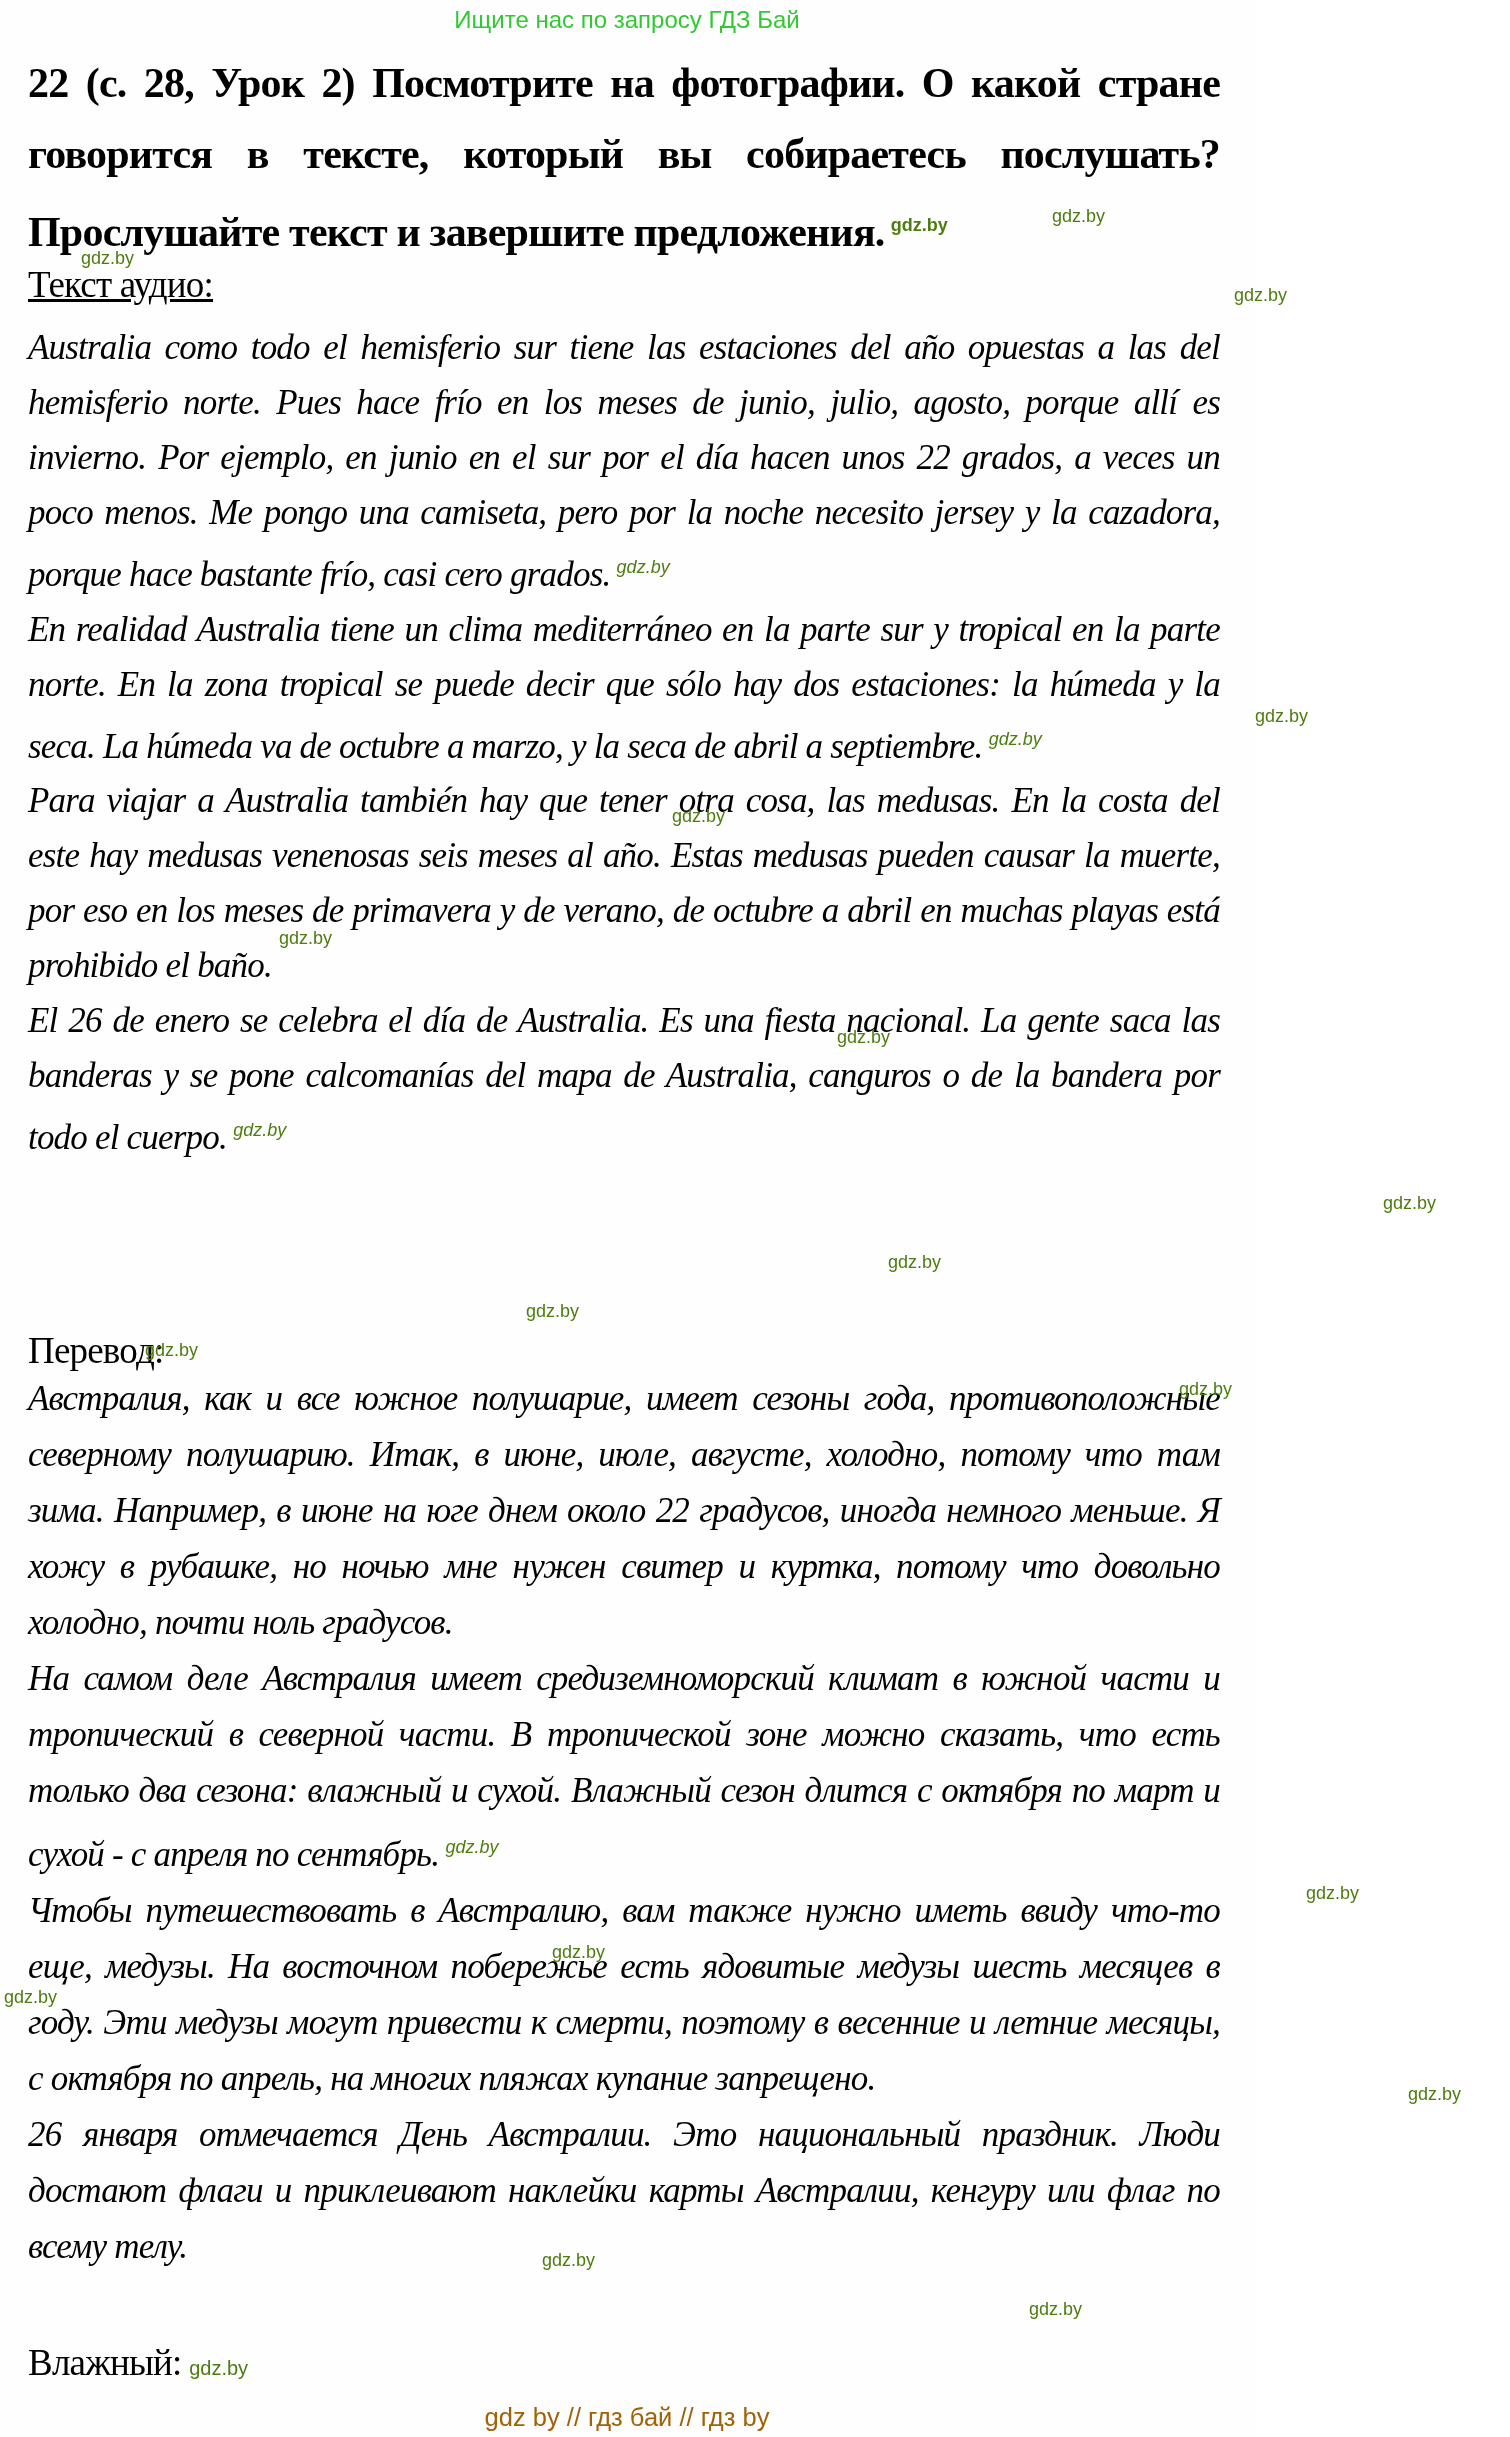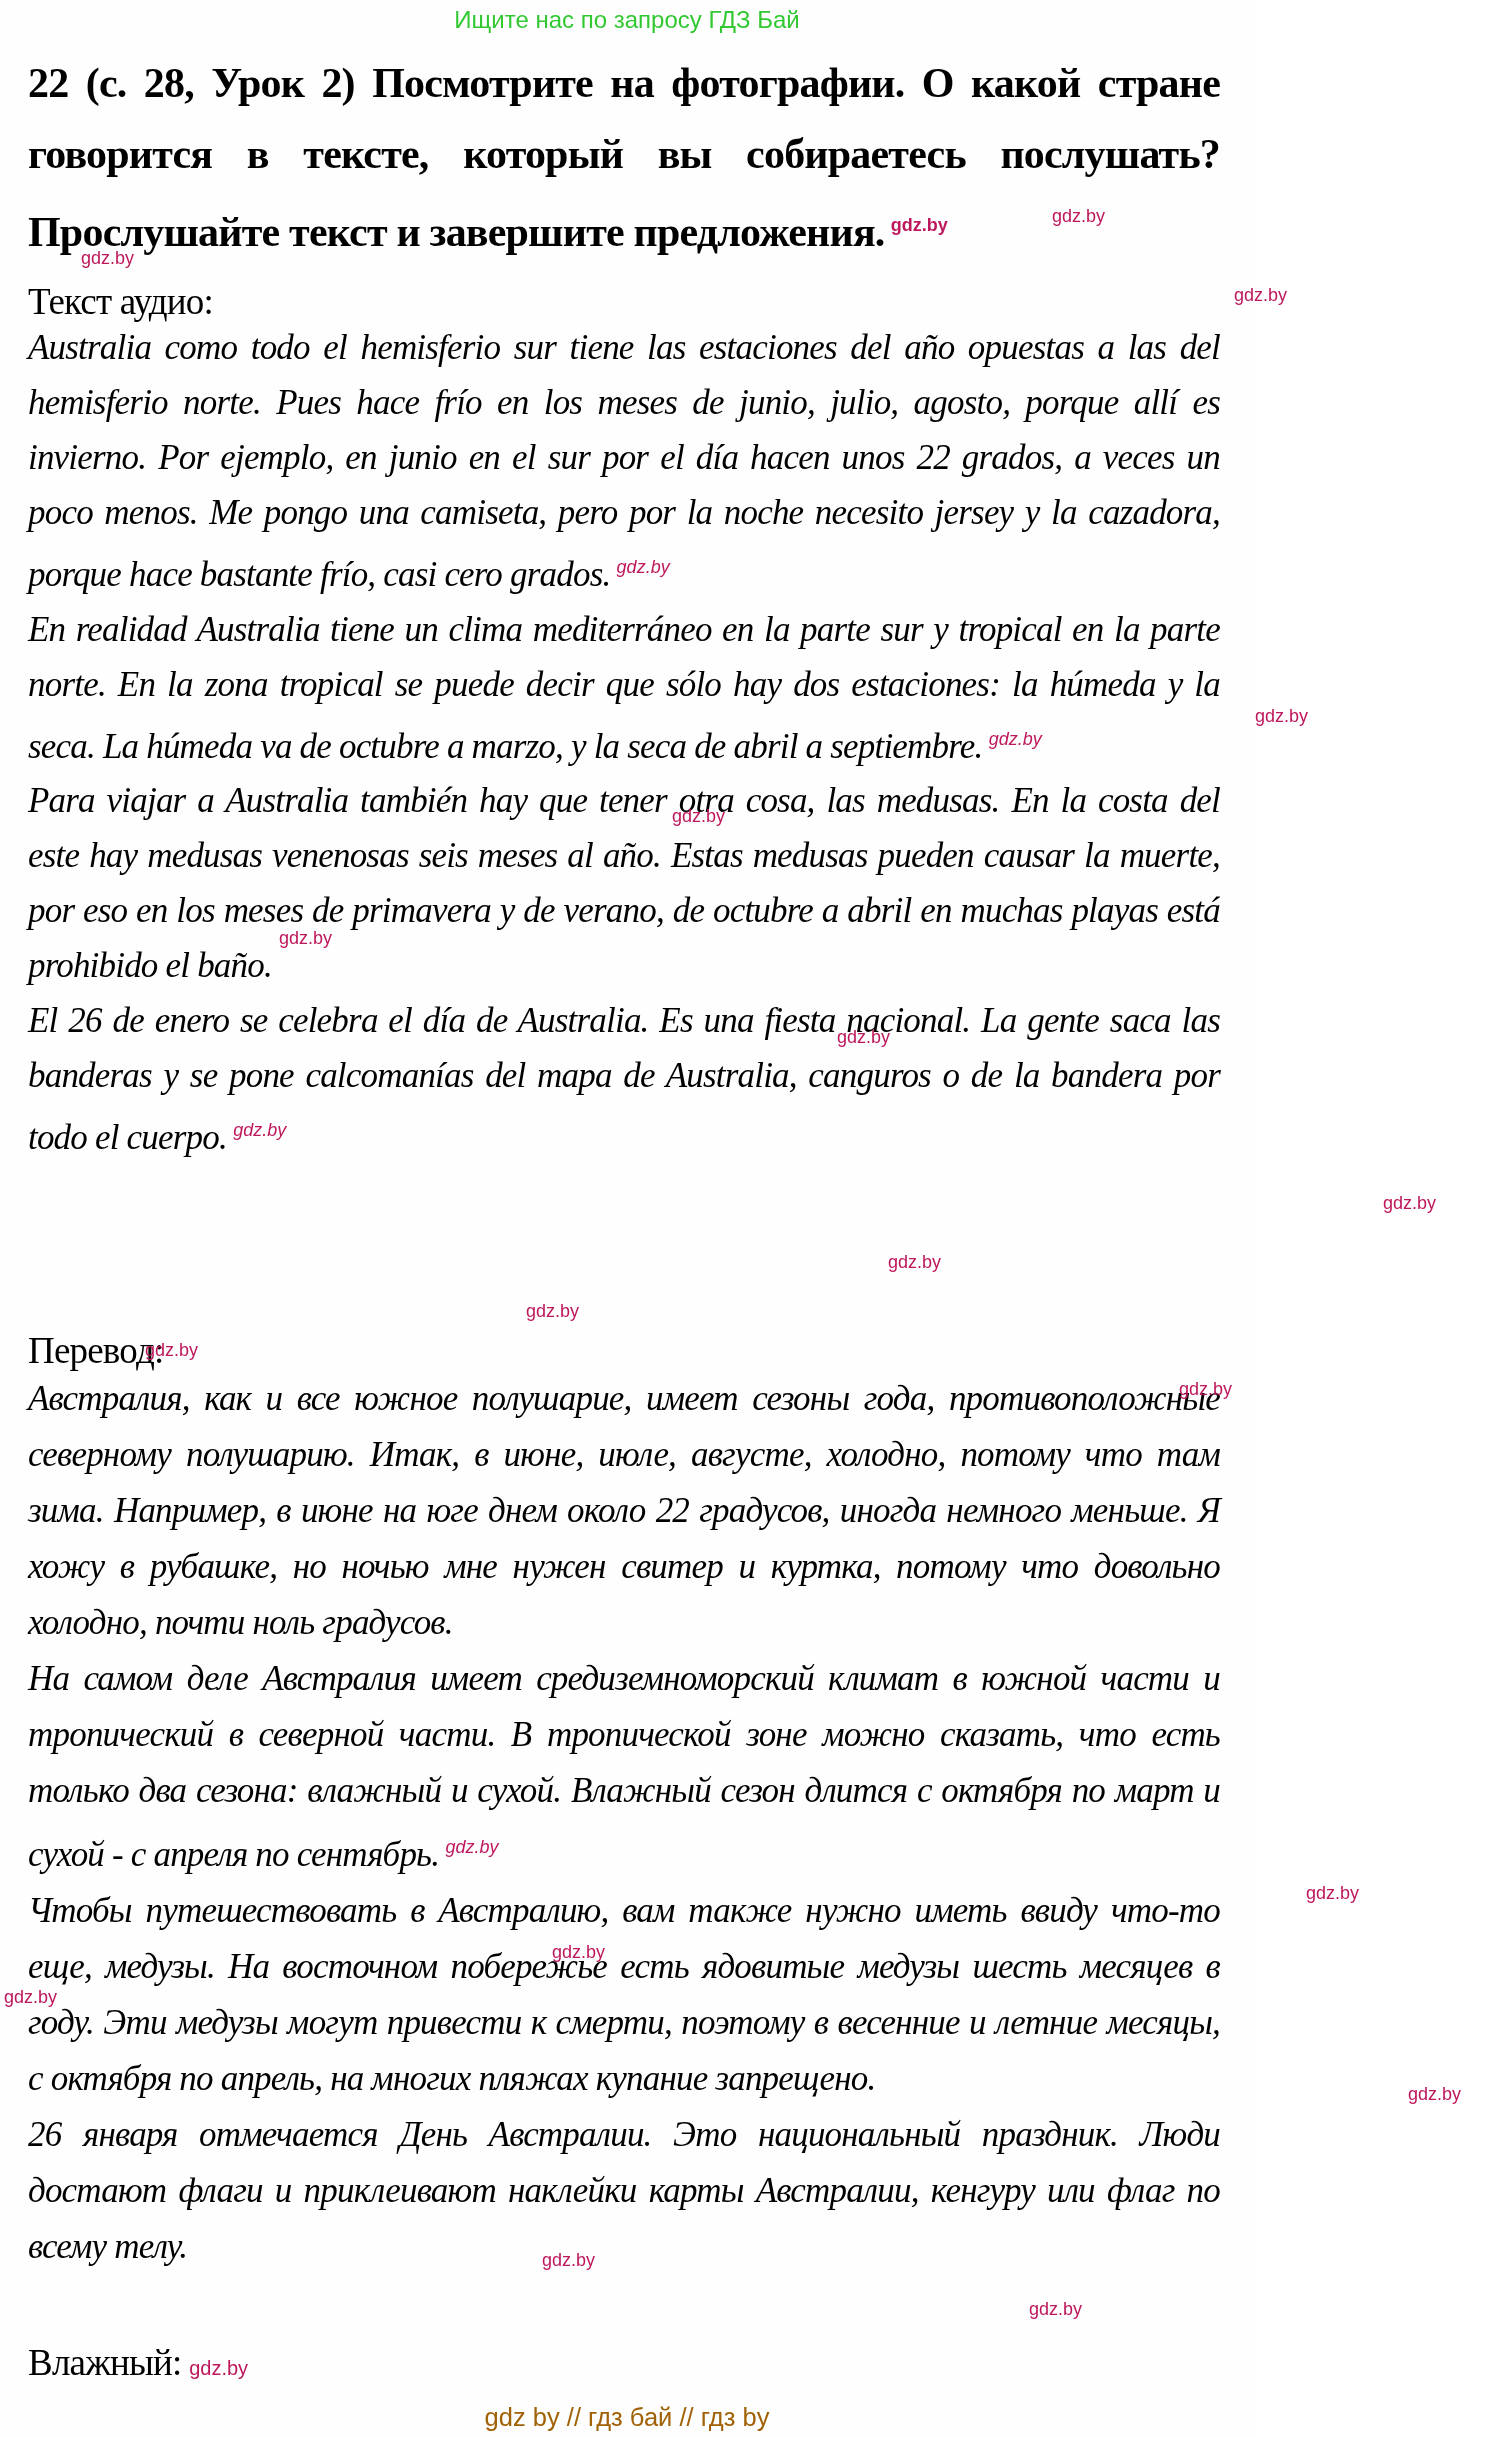--- a/index.html
+++ b/index.html
@@ -23,41 +23,41 @@
   .heading {
     position: absolute; top: 48px; left: 28px; right: 34px;
     font-weight: bold; font-size: 42px; line-height: 71px;
     text-align: justify; letter-spacing: -0.8px;
   }
 
   .label {
     position: absolute; left: 28px;
     font-size: 37px; letter-spacing: -0.8px;
   }
-  .label-audio { top: 280px; }
+  .label-audio { top: 263px; text-decoration: underline; }
   .label-trans { top: 1309px; margin-top: 20px; }
   .label-task  { top: 2341px; }
 
   .textblock {
     position: absolute; left: 28px; right: 34px;
     text-align: justify;
     font-style: italic;
   }
   .block-es { top: 320px; }
   .block-ru { top: 1371px; }
   .textblock p {
     font-size: 35px; letter-spacing: -0.8px;
     margin: 0;
   }
   .block-es p { line-height: 55px; }
   .block-ru p { line-height: 56px; }
 
   .wm {
     font-family: "Liberation Sans", sans-serif;
-    font-size: 18px; color: #be185d;
+    font-size: 18px; color: #4d7c0f;
     letter-spacing: 0;
     white-space: nowrap;
   }
   .wm-float { position: absolute; }
   sup.wm { vertical-align: super; font-size: 18px; margin-left: 6.2px; letter-spacing: 0; }
   .wm-inline { font-size: 20px; margin-left: 7.7px; letter-spacing: 0; }
 
   .footer {
     position: absolute; top: 2403px; left: 0; width: 100%;
     text-align: center;

